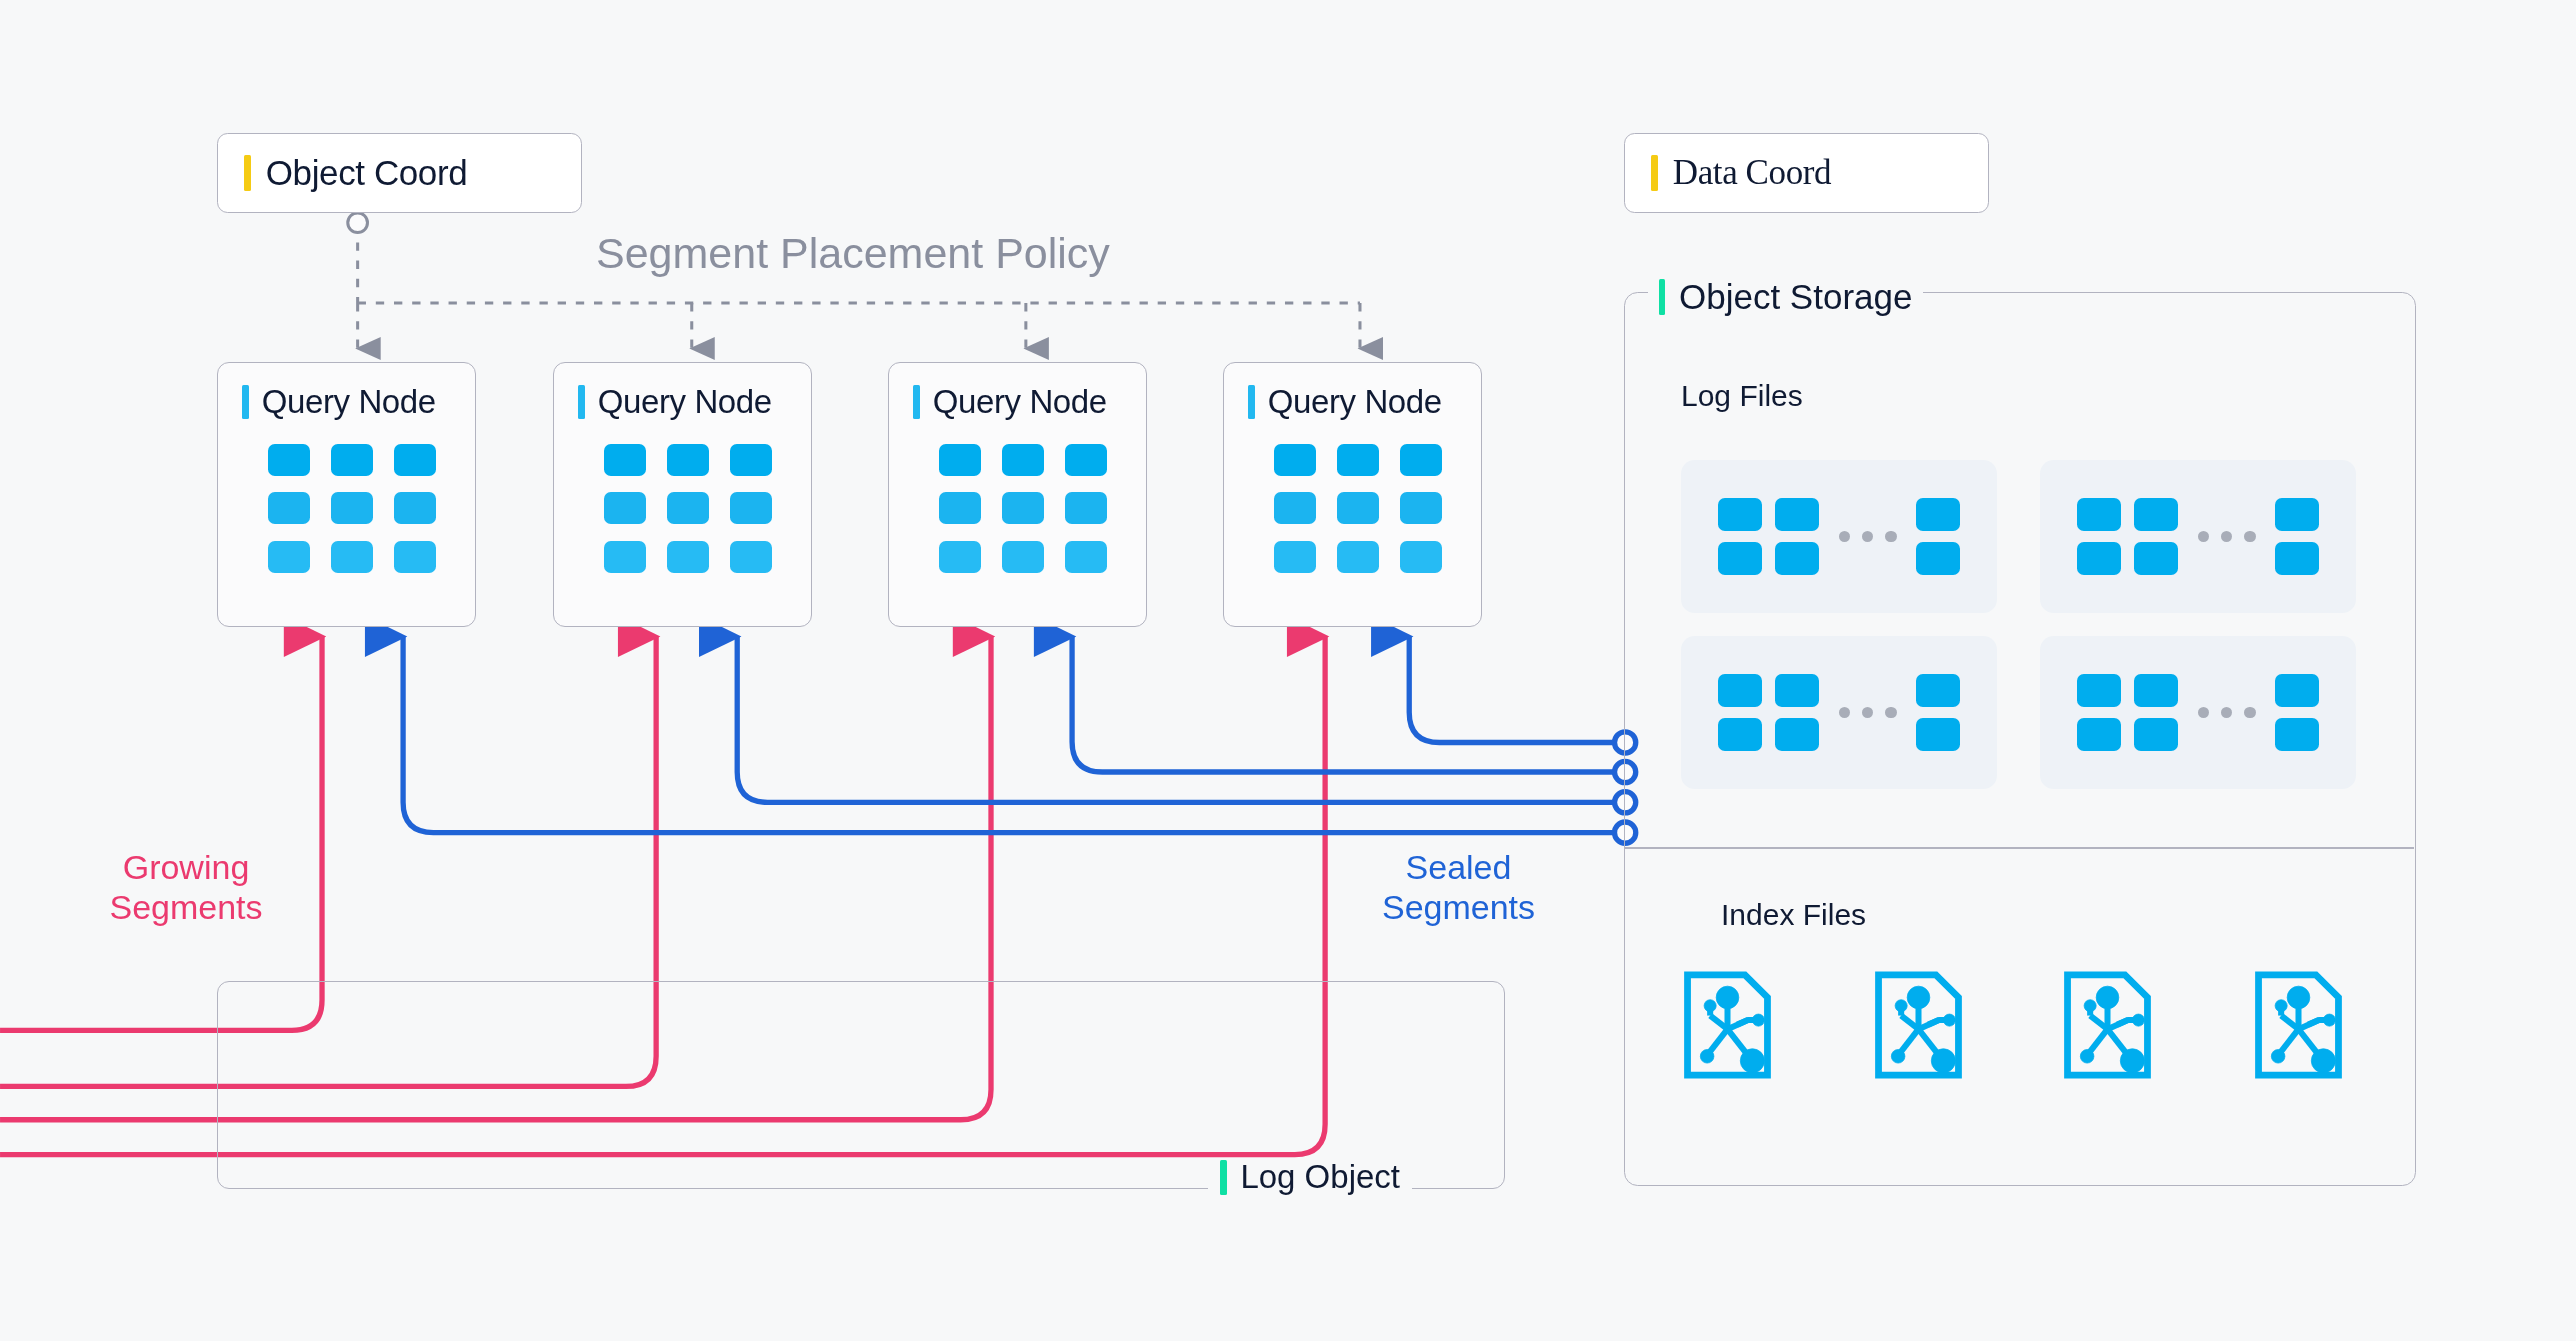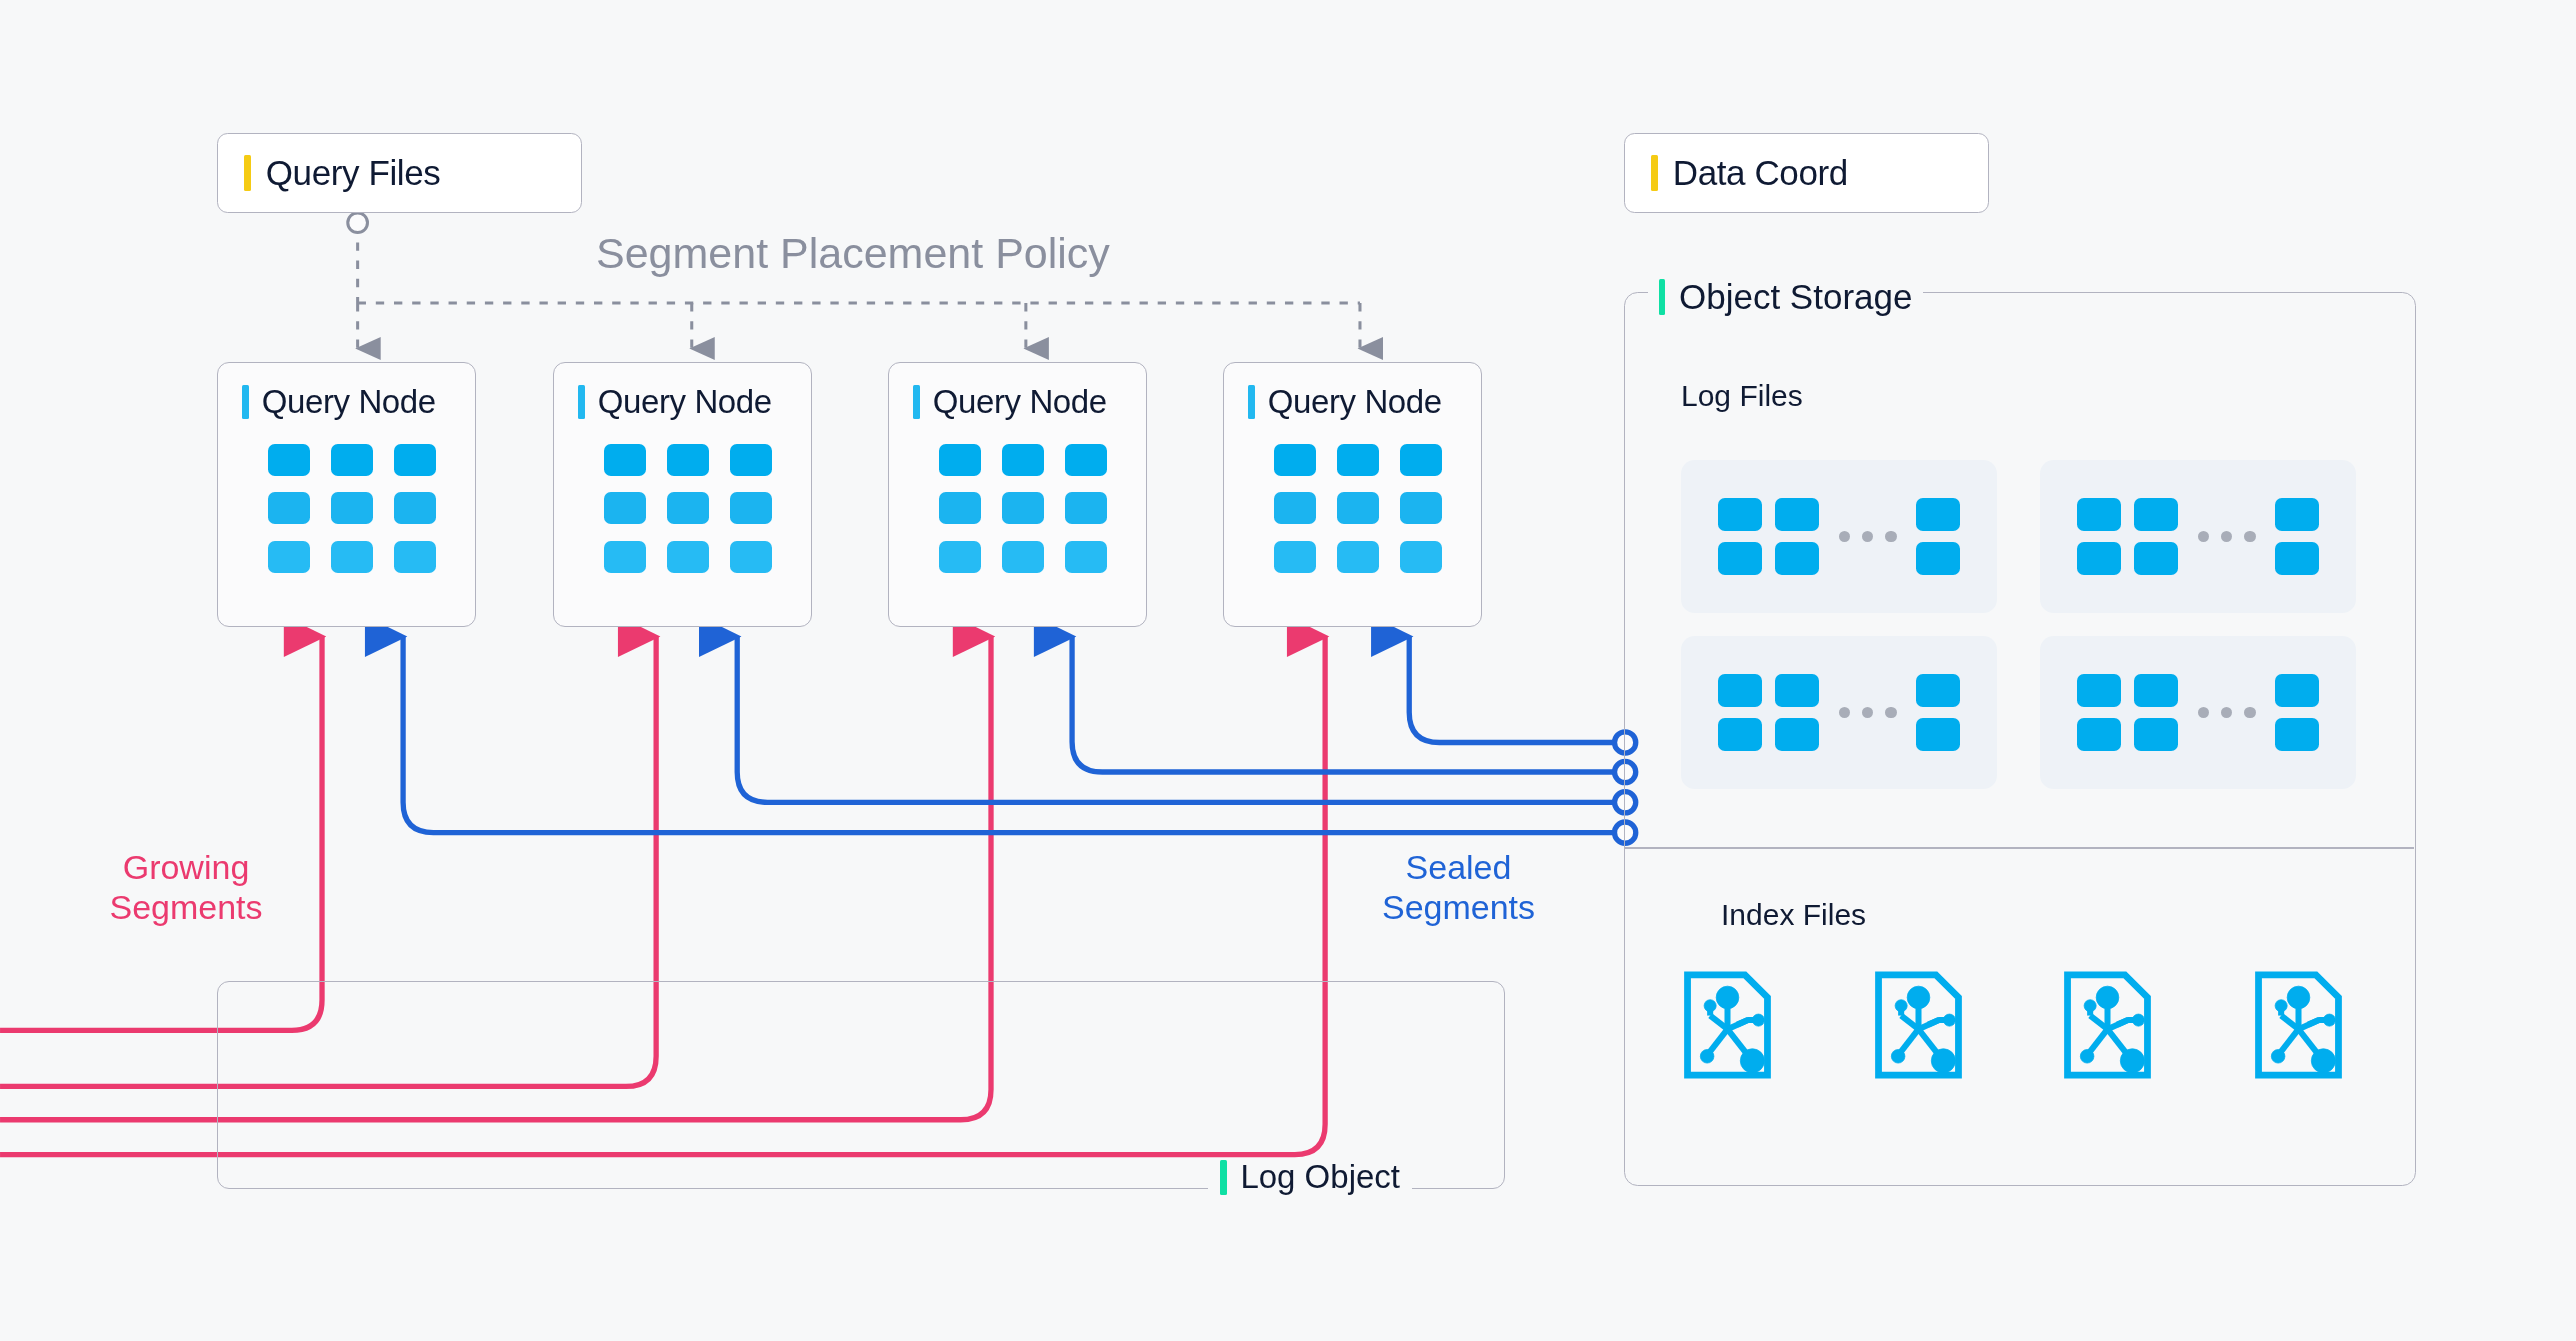--- a/index.html
+++ b/index.html
@@ -48,21 +48,21 @@
   .coord-card {
     height: 80px;
     justify-content: center;
     padding-left: 26px;
     background: #ffffff;
     border-radius: 10.6px;
   }
   .coord-card .accent-bar { height: 36px; }
 
   #query-coord { left: 217px; top: 133px; width: 365px; }
-  #data-coord  { left: 1624px; top: 133px; width: 365px; }
+  #data-coord  { left: 1624px; top: 133px; width: 365px; font-family: Liberation Serif, serif; }
 
   
   .qnode {
     top: 362px;
     width: 259px;
     height: 265px;
     padding: 19.7px 0 0 24px;
     border-radius: 12px;
   }
   .qnode .card-title { font-size: 33px; gap: 13px; }
@@ -285,21 +285,21 @@
       <circle cx="2145" cy="980" r="14"></circle>
       <circle cx="2145" cy="1019" r="14"></circle>
       <circle cx="2145" cy="1059" r="14"></circle>
       <circle cx="2145" cy="1099" r="14"></circle>
     </g>
   </svg>
 
   <div class="card coord-card" id="query-coord">
     <div class="card-title">
       <span class="accent-bar" style="background:#f5cb14"></span>
-      <span>Query Files</span>
+      <span>Object Coord</span>
     </div>
   </div>
 
   <div class="card coord-card" id="data-coord">
     <div class="card-title">
       <span class="accent-bar" style="background:#f5cb14"></span>
       <span>Data Coord</span>
     </div>
   </div>
 

